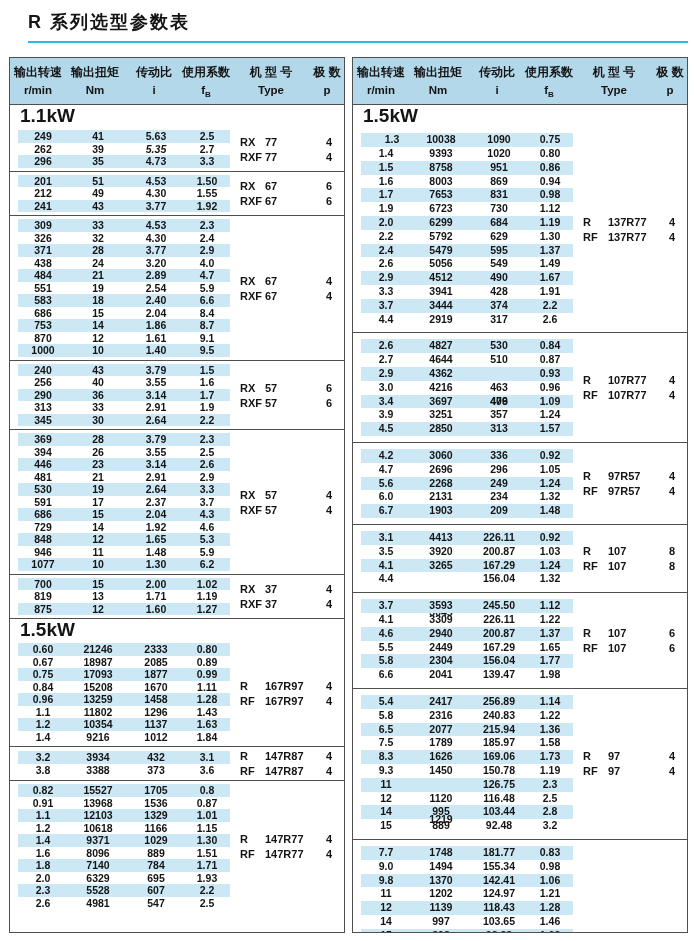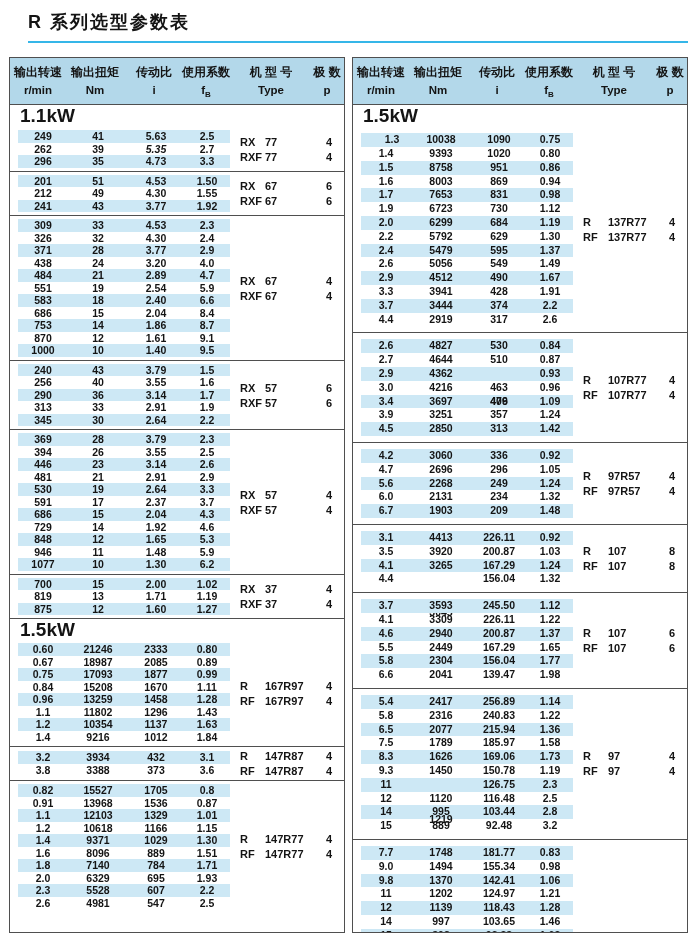--- a/index.html
+++ b/index.html
@@ -776,21 +776,21 @@
             <div class="drow">
               <div class="dcell" style="width: 50px;">3.9</div>
               <div class="dcell" style="width: 60px;">3251</div>
               <div class="dcell" style="width: 56px;">357</div>
               <div class="dcell" style="width: 46px;">1.24</div>
             </div>
             <div class="drow stripe">
               <div class="dcell" style="width: 50px;">4.5</div>
               <div class="dcell" style="width: 60px;">2850</div>
               <div class="dcell" style="width: 56px;">313</div>
-              <div class="dcell" style="width: 46px;">1.42</div>
+              <div class="dcell" style="width: 46px;">1.57</div>
             </div>
           </div>
           <div class="models">
             <div class="model-line">
               <span class="model-series">R</span>
               <span class="model-code">107R77</span>
               <span class="model-p">4</span>
             </div>
             <div class="model-line">
               <span class="model-series">RF</span>

